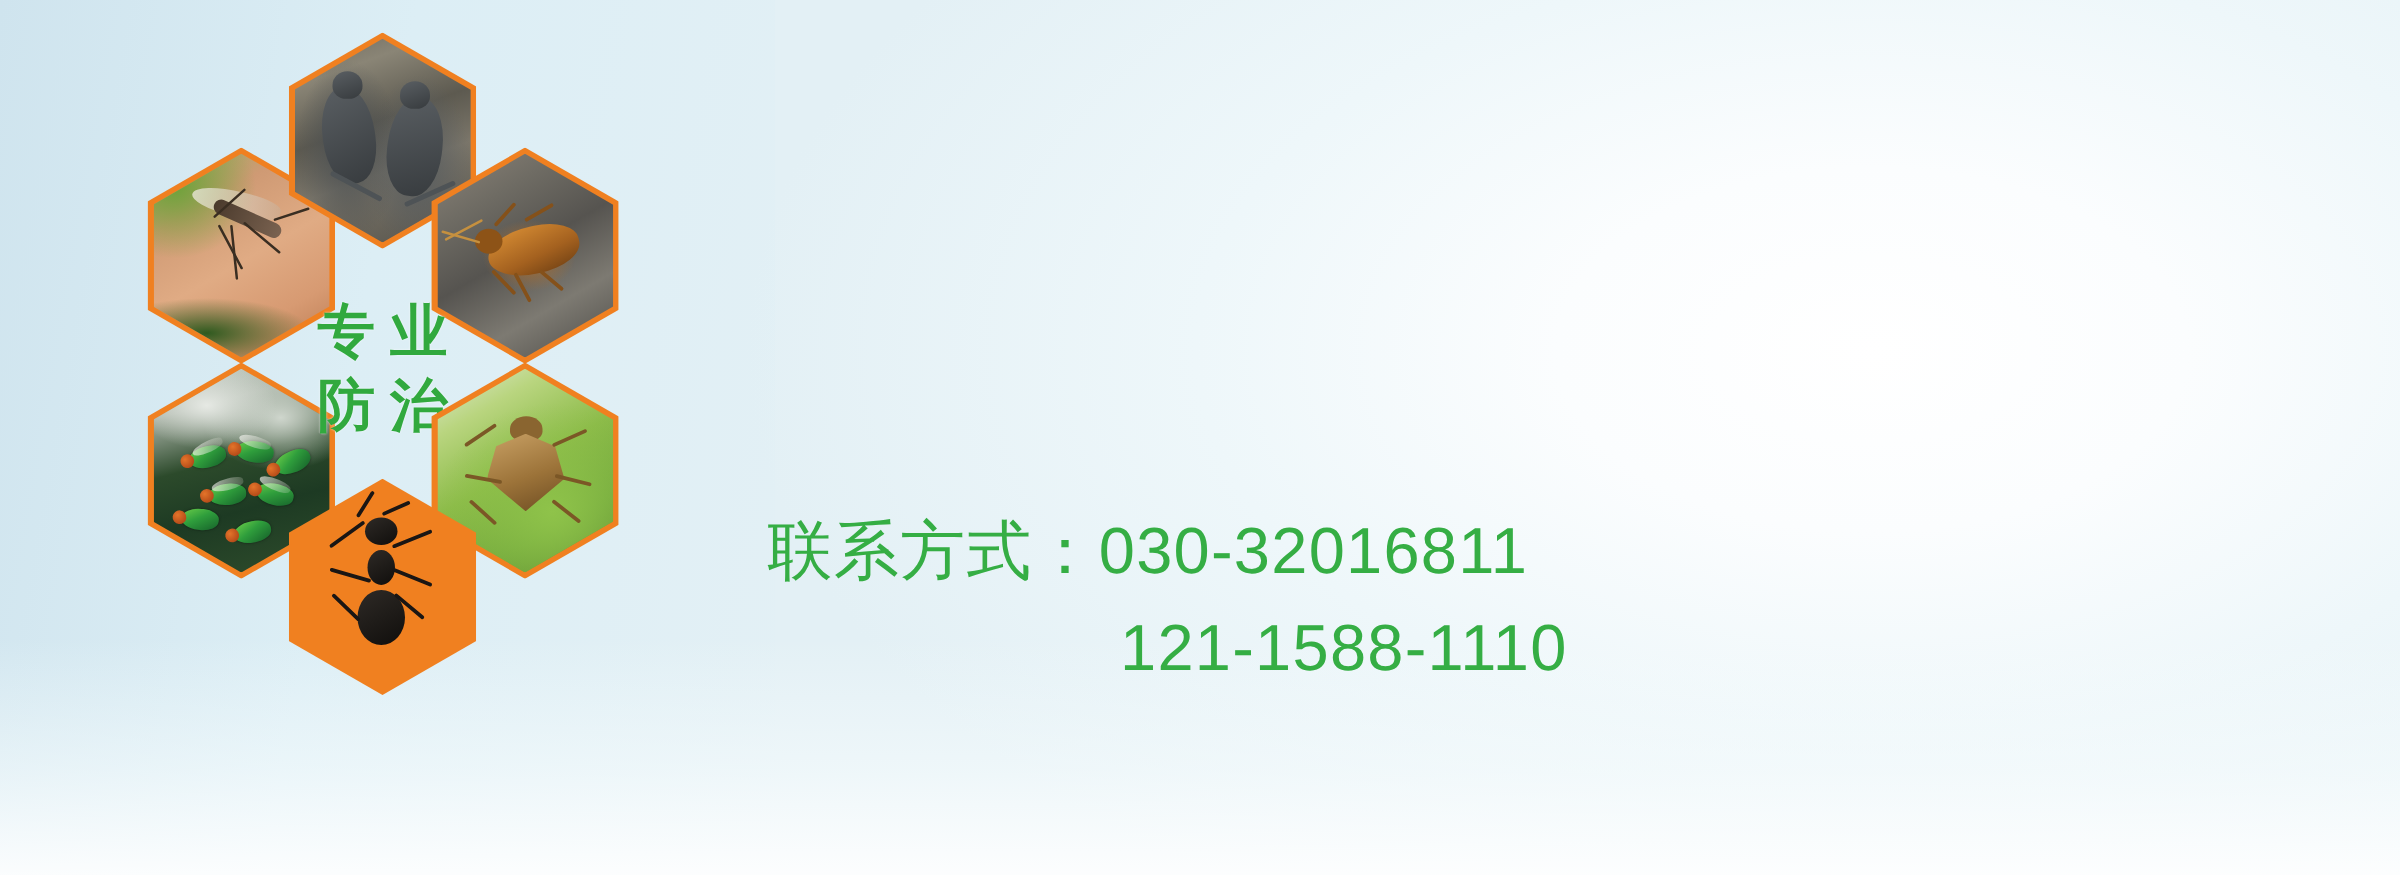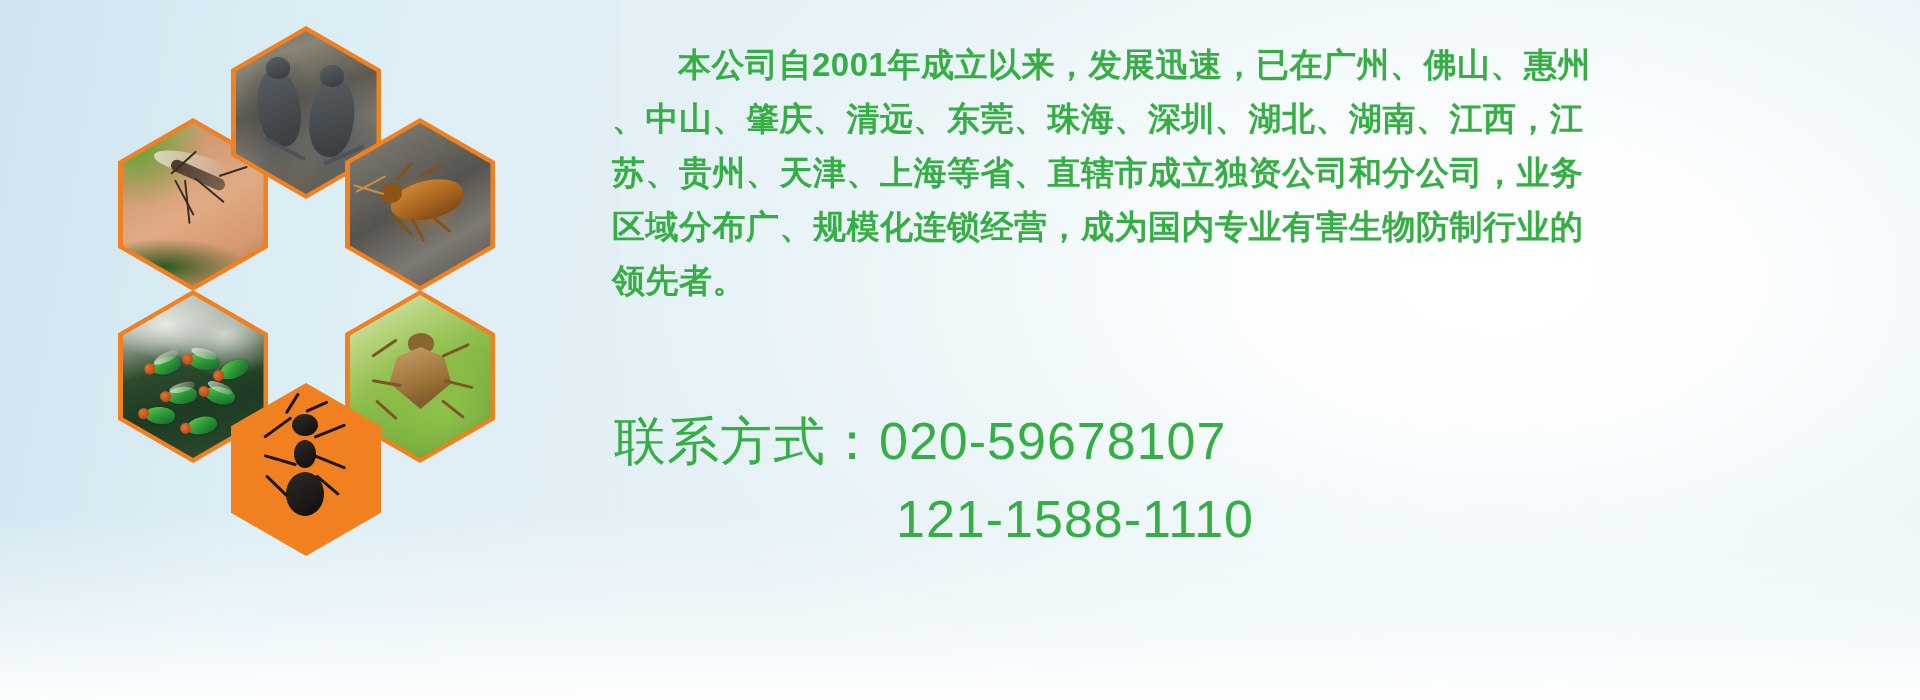--- a/index.html
+++ b/index.html
@@ -229,20 +229,26 @@
           <div class="fly-wing" style="left:46px;top:88px;transform:rotate(-14deg);"></div>
           <div class="fly" style="left:82px;top:92px;transform:rotate(14deg);"></div>
           <div class="fly-wing" style="left:84px;top:88px;transform:rotate(24deg);"></div>
           <div class="fly" style="left:22px;top:112px;transform:rotate(6deg);"></div>
           <div class="fly" style="left:64px;top:122px;transform:rotate(-10deg);"></div>
           <div class="fly" style="left:96px;top:66px;transform:rotate(-22deg);"></div>
         </div>
       </div>
     </div>
 
+    <div class="hex" id="hex-center">
+      <div class="hex-label">
+        <span>专业</span>
+        <span>防治</span>
+      </div>
+    </div>
 
     <div class="hex" id="hex-shield">
       <div class="hex-inner">
         <div class="ph ph-shield">
           <div class="bug-head"></div>
           <div class="bug-body"></div>
           <div class="bug-leg" style="left:22px;top:60px;width:30px;transform:rotate(-34deg);"></div>
           <div class="bug-leg" style="left:22px;top:84px;width:30px;transform:rotate(10deg);"></div>
           <div class="bug-leg" style="left:26px;top:104px;width:28px;transform:rotate(42deg);"></div>
           <div class="bug-leg" style="left:92px;top:60px;width:30px;transform:rotate(-24deg);"></div>
@@ -264,25 +270,18 @@
           <div class="ant-leg" style="left:78px;top:48px;width:34px;transform:rotate(-22deg);"></div>
           <div class="ant-leg" style="left:78px;top:66px;width:34px;transform:rotate(22deg);"></div>
           <div class="ant-leg" style="left:80px;top:86px;width:30px;transform:rotate(40deg);"></div>
           <div class="ant-leg" style="left:50px;top:24px;width:24px;transform:rotate(-58deg);"></div>
           <div class="ant-leg" style="left:70px;top:22px;width:24px;transform:rotate(-24deg);"></div>
         </div>
       </div>
     </div>
   </div>
 
-  <div id="paragraph">
-    <span class="pline indent">本公司自2001年成立以来，发展迅速，已在广州、佛山、惠州</span>
-    <span class="pline">、中山、肇庆、清远、东莞、珠海、深圳、湖北、湖南、江西，江</span>
-    <span class="pline">苏、贵州、天津、上海等省、直辖市成立独资公司和分公司，业务</span>
-    <span class="pline">区域分布广、规模化连锁经营，成为国内专业有害生物防制行业的</span>
-    <span class="pline">领先者。</span>
-  </div>
 
   <div id="contact">
-    <div class="cline">联系方式：020-59678107</div>
+    <div class="cline">联系方式：030-32016811</div>
     <div class="cline second">121-1588-1110</div>
   </div>
 </div>
 
 </body></html>

